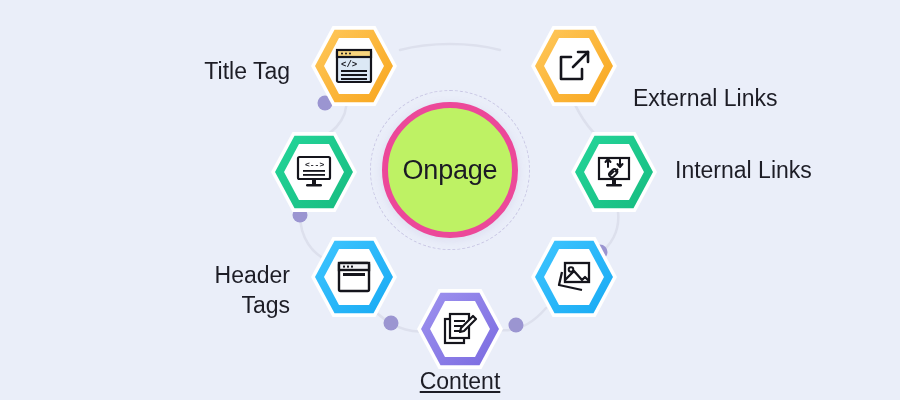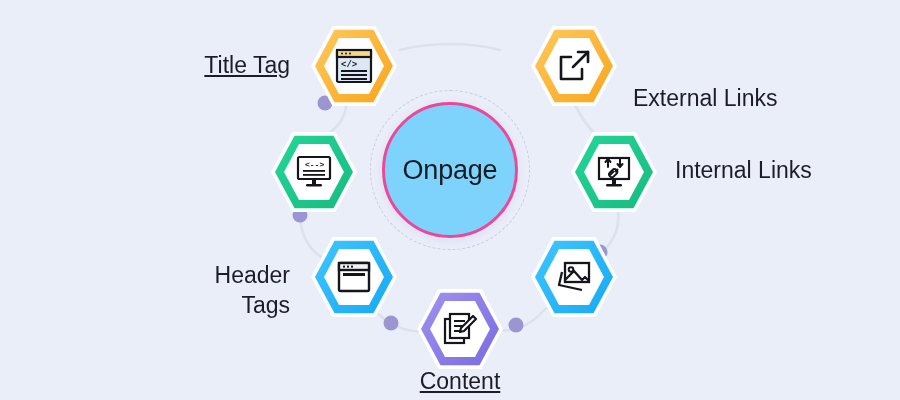--- a/index.html
+++ b/index.html
@@ -45,22 +45,22 @@
     border-radius: 50%;
   }
   .hub-disc {
     position: absolute;
     left: 12px;
     top: 12px;
     width: 136px;
     height: 136px;
     box-sizing: border-box;
     border-radius: 50%;
-    background: #7dd3fc;
-    border: 3px solid #ec4899;
+    background: #bef264;
+    border: 6px solid #ec4899;
     box-shadow: 0 2px 10px rgba(120,110,180,0.13);
     display: flex;
     flex-direction: column;
     align-items: center;
     justify-content: center;
   }
   .hub-line {
     font-size: 27px;
     line-height: 31px;
     color: #1b1b24;
@@ -156,21 +156,21 @@
         <circle cx="7" cy="5.5" r="1" fill="#15151c"></circle>
         <circle cx="11" cy="5.5" r="1" fill="#15151c"></circle>
         <circle cx="15" cy="5.5" r="1" fill="#15151c"></circle>
         <text x="6" y="19" font-family="'Liberation Mono',monospace" font-size="9" font-weight="bold" fill="#15151c">&lt;/&gt;</text>
         <rect x="6" y="22" width="26" height="2" fill="#15151c"></rect>
         <rect x="6" y="26" width="26" height="2" fill="#15151c"></rect>
         <rect x="6" y="30" width="26" height="2" fill="#15151c"></rect>
       </svg>
     </div>
   </div>
-  <div class="label right" style="left:50px; top:50px; width:240px;text-decoration:underline;">Title Tag</div>
+  <div class="label right" style="left:50px; top:56px; width:240px;">Title Tag</div>
 
   <div class="node" style="left:531px; top:23px;">
     <div class="hex-white"></div>
     <div class="hex-outer" style="background:linear-gradient(135deg,#ffc95d,#f8a51c);"></div>
     <div class="hex-inner"></div>
     <div class="glyph">
       <svg width="36" height="36" viewBox="0 0 36 36">
         <path d="M22 4 H32 V14" fill="none" stroke="#15151c" stroke-width="2.6" stroke-linecap="round" stroke-linejoin="round"></path>
         <path d="M32 4 L17 19" fill="none" stroke="#15151c" stroke-width="2.6" stroke-linecap="round"></path>
         <path d="M26 21 V31 H5 V9 H15" fill="none" stroke="#15151c" stroke-width="2.6" stroke-linecap="round" stroke-linejoin="round"></path>

